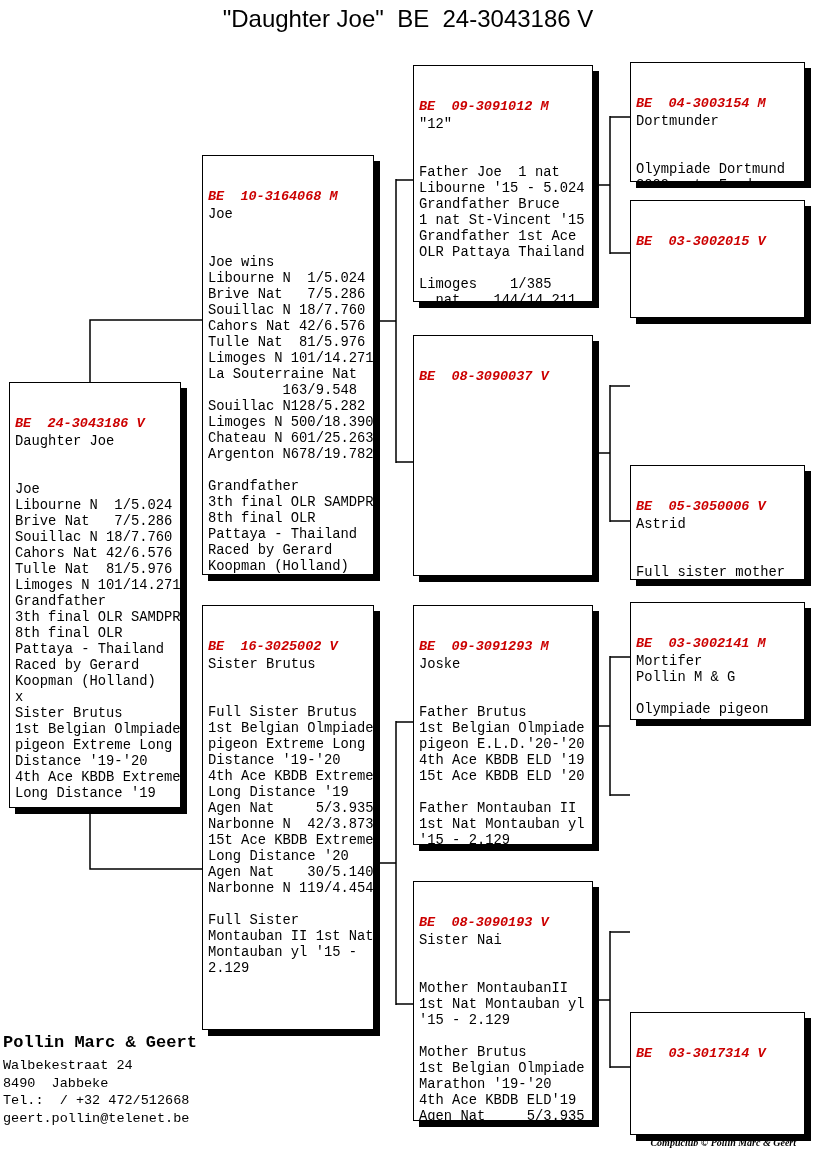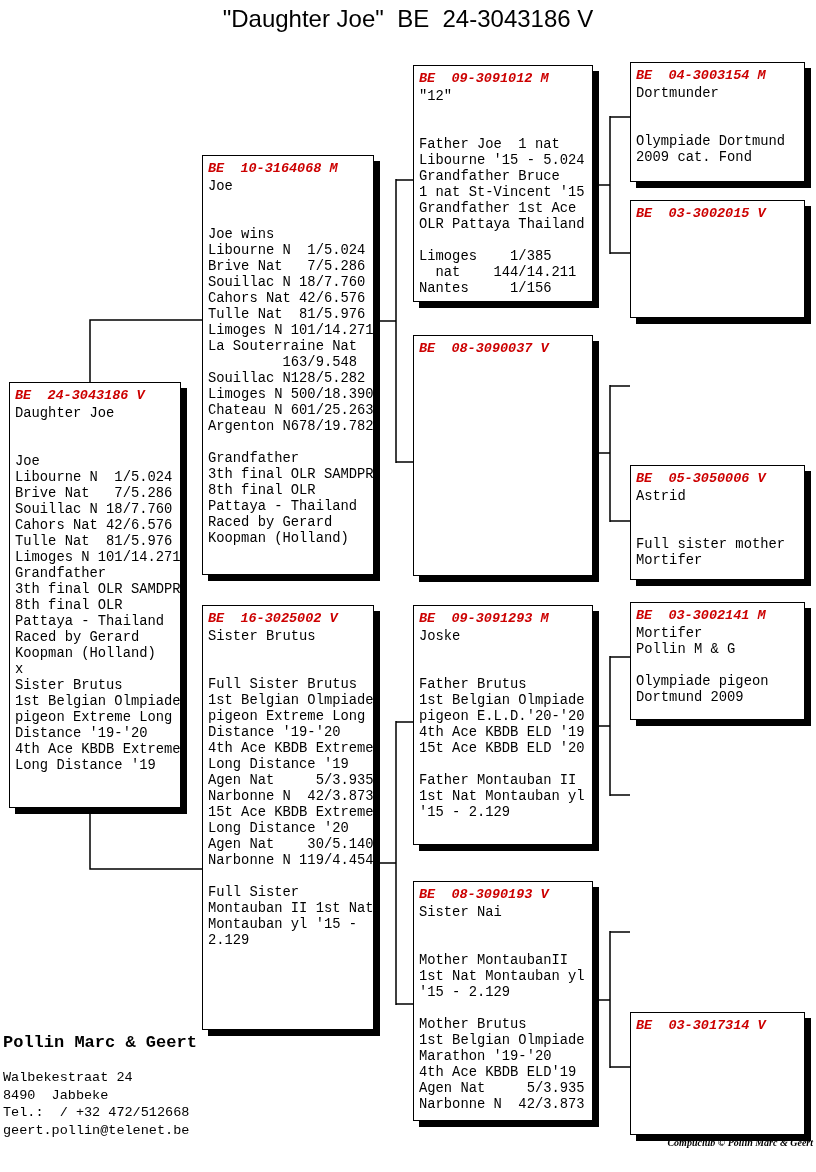--- a/index.html
+++ b/index.html
@@ -4,25 +4,25 @@
 <style>
   html,body{margin:0;padding:0;background:#fff;}
   .page{position:relative;width:816px;height:1172px;background:#fff;overflow:hidden;
         font-family:"Liberation Mono",monospace;color:#000;}
   .title{position:absolute;top:5px;left:0;width:100%;text-align:center;
          font:24px "Liberation Sans",sans-serif;white-space:pre;color:#000;}
   svg.connectors{position:absolute;left:0;top:0;pointer-events:none;}
   .box{position:absolute;box-sizing:border-box;background:#fff;border:1.5px solid #000;
        box-shadow:6px 6px 0 0 #000;padding:3px 2px 2px 5px;overflow:hidden;}
   .ring{font:italic bold 13.5px/20px "Liberation Mono",monospace;
-        color:var(--ring-red,#cc0000);white-space:pre;}
+        color:var(--ring-red,#cc0000);white-space:pre;margin-top:28px;}
   .btext{font:13.8px/16px "Liberation Mono",monospace;white-space:pre;color:#000;}
   .owner{position:absolute;left:3px;top:1033px;font:bold 17px "Liberation Mono",monospace;}
-  .address{position:absolute;left:3px;top:1057px;font:13.5px/17.5px "Liberation Mono",monospace;white-space:pre;margin-top:12px;}
-  .credit{position:absolute;right:3px;top:1137px;font:italic bold 10px "Liberation Serif",serif;}
+  .address{position:absolute;left:3px;top:1057px;font:13.5px/17.5px "Liberation Mono",monospace;white-space:pre;}
+  .credit{position:absolute;right:20px;top:1137px;font:italic bold 10px "Liberation Serif",serif;}
 </style>
 </head>
 <body>
 
 <div class="page">
 
   <div class="title">"Daughter Joe"  BE  24-3043186 V</div>
 
   <svg class="connectors" width="816" height="1172" viewBox="0 0 816 1172">
     <path d="M90,382 V320 H202" stroke="#000" stroke-width="1.5" fill="none"></path>

